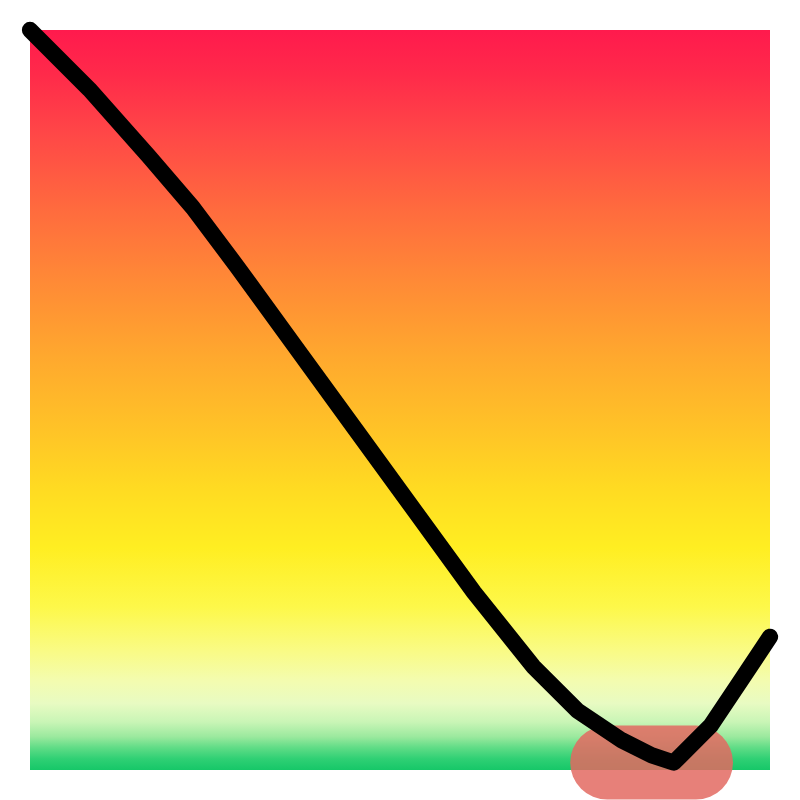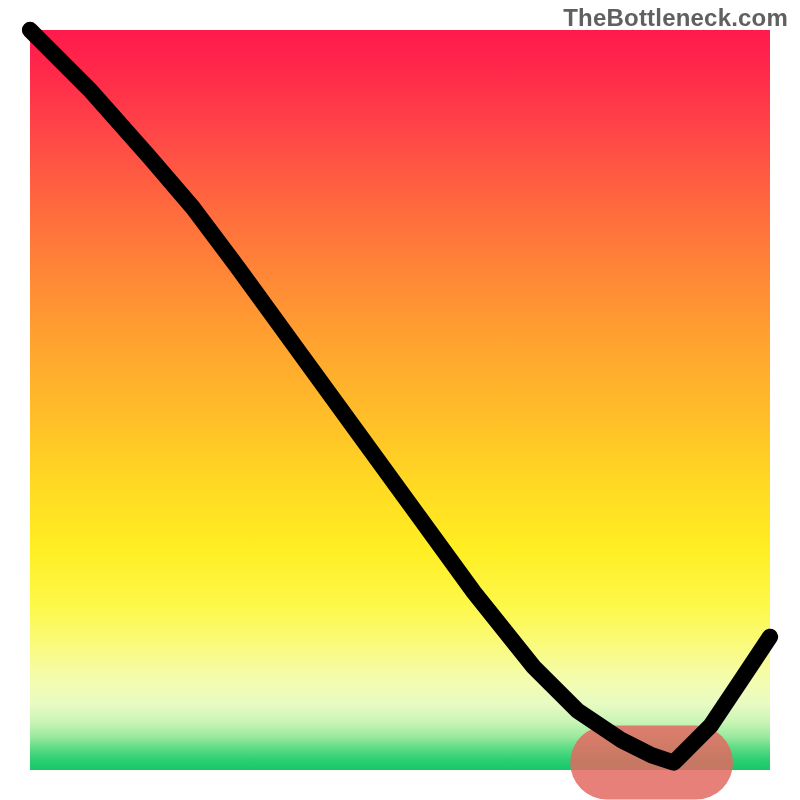--- a/index.html
+++ b/index.html
@@ -75,21 +75,20 @@
     stroke-width: 10;
     stroke-linecap: round;
     opacity: 0.85;
   }
 </style>
 </head>
 <body>
 
 <div class="frame">
 
-  <div class="watermark">TheBottleneck.com</div>
 
   <div class="plot-area">
     <svg viewBox="0 0 100 100" preserveAspectRatio="none">
       <line class="band" x1="78.00" x2="90.00" y1="99.00" y2="99.00" style="stroke: rgb(227, 106, 98);"></line>
       <path class="curve" d="M0.00 0.00 L8.00 8.00 L16.00 17.00 L22.00 24.00 L28.00 32.00 L36.00 43.00 L44.00 54.00 L52.00 65.00 L60.00 76.00 L68.00 86.00 L74.00 92.00 L80.00 96.00 L84.00 98.00 L87.00 99.00 L92.00 94.00 L96.00 88.00 L100.00 82.00"></path>
     </svg>
   </div>
 
 </div>
 

